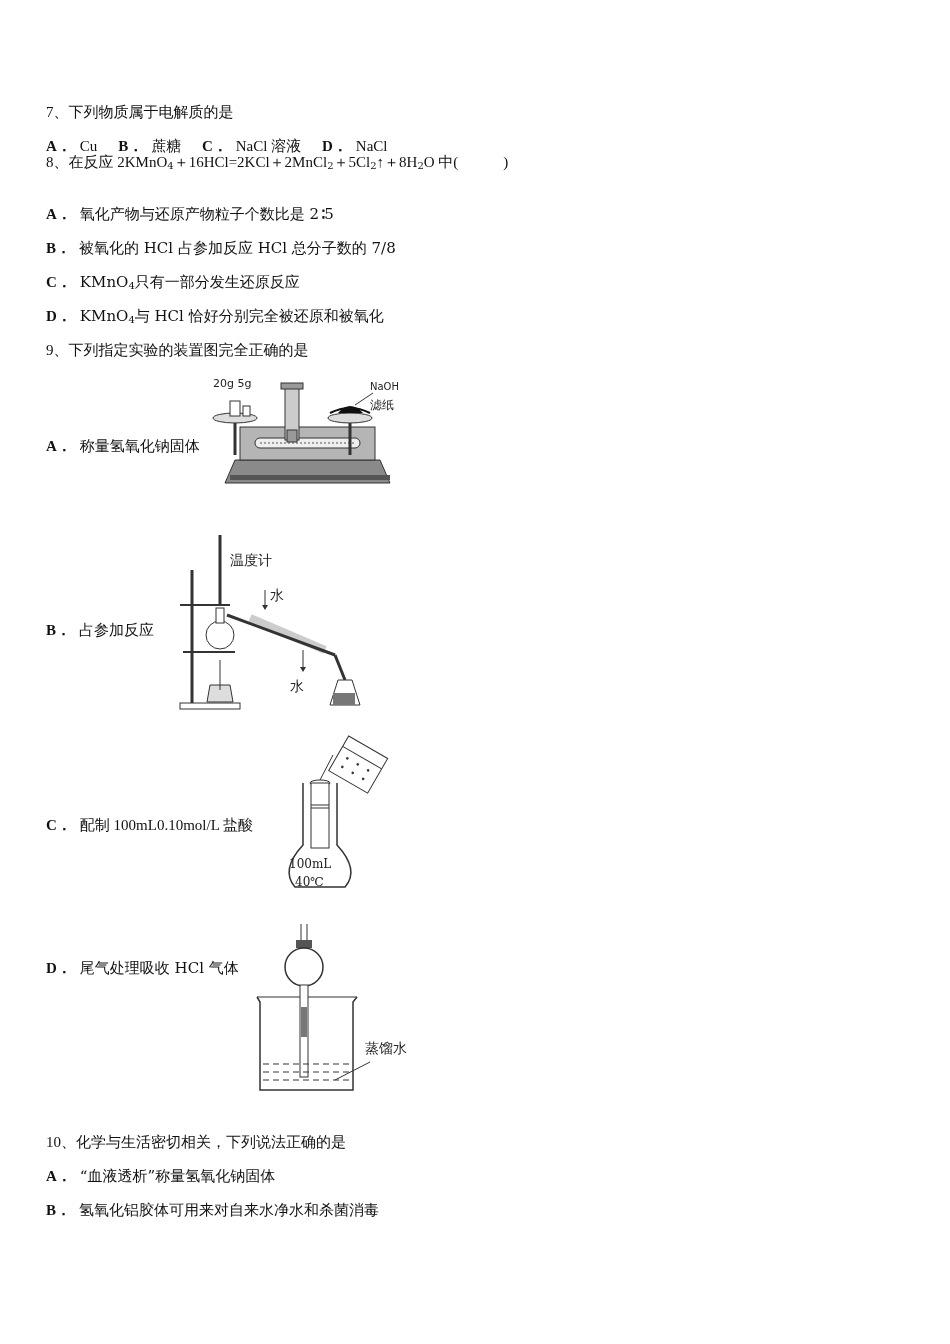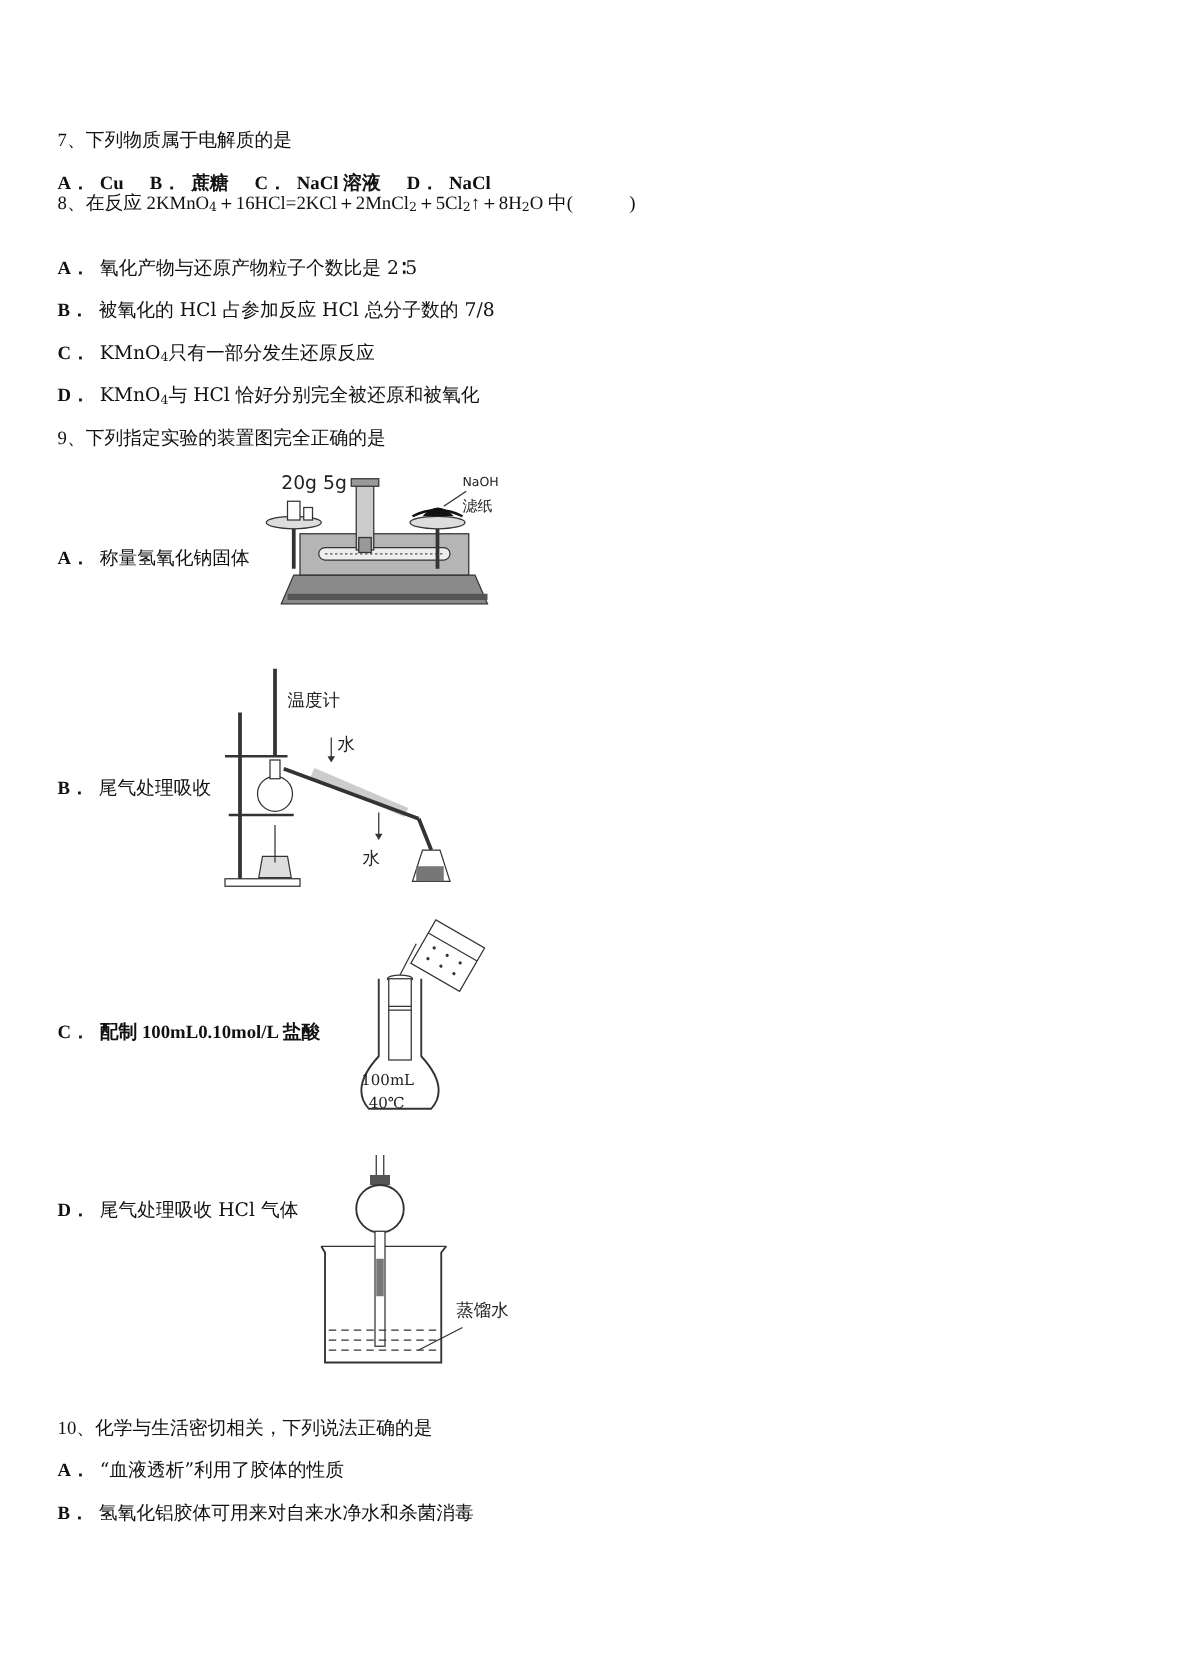--- a/index.html
+++ b/index.html
@@ -1,21 +1,21 @@
 <!DOCTYPE html>
 <html><head>
 <meta charset="utf-8">
 <style>
   html, body { margin: 0; padding: 0; background: #ffffff; }
   body { width: 950px; height: 1344px; position: relative; overflow: hidden;
          font-family: "DejaVu Serif", "Liberation Serif", serif; color: #111; }
   .line { position: absolute; left: 46px; font-size: 15px; line-height: 20px; white-space: nowrap; }
   .q-num { font-family: "Liberation Serif", serif; font-weight: normal; }
   .opt-letter { font-family: "Liberation Serif", serif; font-weight: bold; margin-right: 8px; }
-  .bold { font-weight: bold; font-family: "Liberation Serif", serif; }
+  .bold { font-weight: normal; font-family: "Liberation Serif", serif; }
   .mono { font-family: "Liberation Serif", serif; }
   .sp { display: inline-block; width: 16px; }
   sub { font-size: 10px; vertical-align: -2px; }
   .figure { position: absolute; }
   .fig-label { position: absolute; font-family: "DejaVu Sans", sans-serif; font-size: 14px; color: #222; white-space: nowrap; }
 </style>
 </head>
 <body>
 
 <div class="line" style="top:102px">
@@ -64,27 +64,27 @@
     <line x1="30" y1="45" x2="30" y2="80" stroke="#333" stroke-width="3"></line>
     <line x1="145" y1="45" x2="145" y2="80" stroke="#333" stroke-width="3"></line>
     <ellipse cx="30" cy="43" rx="22" ry="5" fill="#ddd" stroke="#333"></ellipse>
     <ellipse cx="145" cy="43" rx="22" ry="5" fill="#ddd" stroke="#333"></ellipse>
     <rect x="25" y="26" width="10" height="15" fill="#fff" stroke="#333"></rect>
     <rect x="38" y="31" width="7" height="10" fill="#fff" stroke="#333"></rect>
     <path d="M125,38 Q145,28 165,38" fill="none" stroke="#111" stroke-width="2"></path>
     <path d="M133,38 Q145,24 158,38 Z" fill="#111"></path>
     <line x1="150" y1="30" x2="168" y2="18" stroke="#333"></line>
   </svg>
-  <span class="fig-label" style="left:20px;top:2px;font-size:15px">20g 5g</span>
+  <span class="fig-label" style="left:8px;top:2px;font-size:11px">20g 5g</span>
   <span class="fig-label" style="left:165px;top:6px;font-size:10px">NaOH</span>
   <span class="fig-label" style="left:165px;top:22px;font-size:12px">滤纸</span>
 </div>
 
 <div class="line" style="top:620px">
-  <span class="opt-letter">B．</span><span>尾气处理吸收</span>
+  <span class="opt-letter">B．</span><span>占参加反应</span>
 </div>
 <div class="figure" style="left:175px;top:530px;width:200px;height:185px">
   <svg width="200" height="185" viewBox="0 0 200 185">
     <rect x="5" y="173" width="60" height="6" fill="#fff" stroke="#333"></rect>
     <line x1="17" y1="40" x2="17" y2="173" stroke="#333" stroke-width="3"></line>
     <line x1="5" y1="75" x2="55" y2="75" stroke="#333" stroke-width="2"></line>
     <line x1="8" y1="122" x2="60" y2="122" stroke="#333" stroke-width="2"></line>
     <line x1="45" y1="5" x2="45" y2="75" stroke="#333" stroke-width="3"></line>
     <circle cx="45" cy="105" r="14" fill="#fff" stroke="#333"></circle>
     <rect x="41" y="78" width="8" height="15" fill="#fff" stroke="#333"></rect>
@@ -150,17 +150,17 @@
     <line x1="18" y1="158" x2="105" y2="158" stroke="#333" stroke-dasharray="6,4"></line>
     <line x1="90" y1="158" x2="125" y2="140" stroke="#333"></line>
   </svg>
   <span class="fig-label" style="left:120px;top:118px">蒸馏水</span>
 </div>
 
 <div class="line" style="top:1132px">
   <span class="q-num">10、</span><span>化学与生活密切相关，下列说法正确的是</span>
 </div>
 <div class="line" style="top:1166px">
-  <span class="opt-letter">A．</span><span>“血液透析”利用了胶体的性质</span>
+  <span class="opt-letter">A．</span><span>“血液透析”称量氢氧化钠固体</span>
 </div>
 <div class="line" style="top:1200px">
   <span class="opt-letter">B．</span><span>氢氧化铝胶体可用来对自来水净水和杀菌消毒</span>
 </div>
 
 </body></html>

